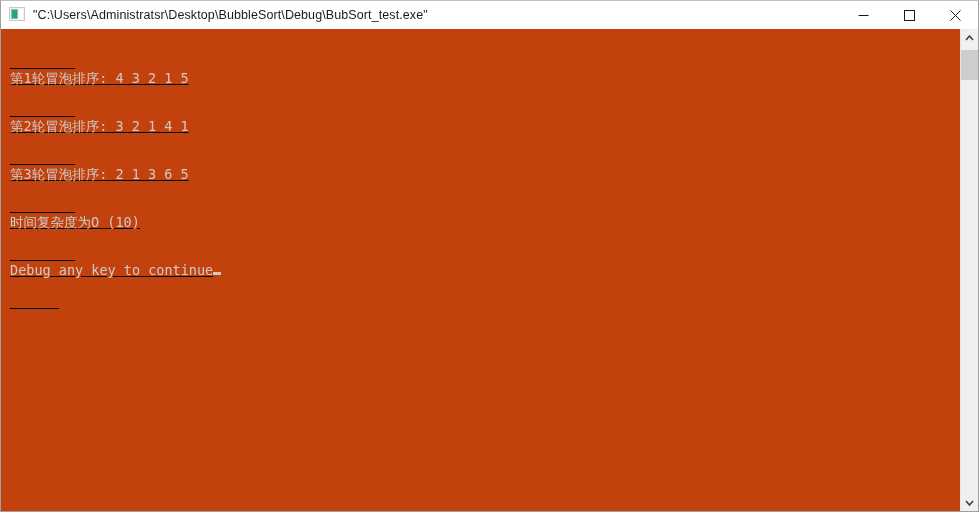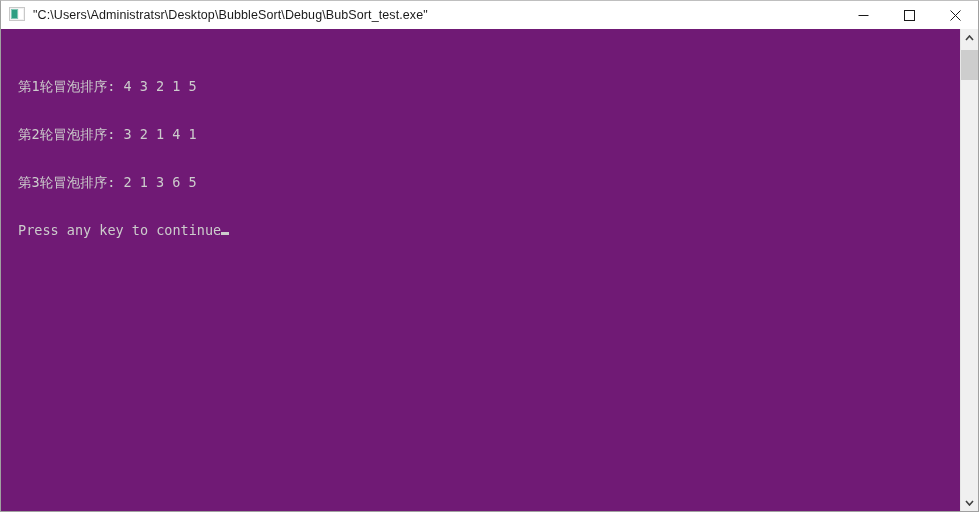--- a/index.html
+++ b/index.html
@@ -99,24 +99,25 @@
   .console-area {
     flex: 1 1 auto;
     display: flex;
     position: relative;
     min-height: 0;
     background: #0c0c0c;
   }
 
   .console-screen {
     flex: 1 1 auto;
-    background: #701a75;
+    background: #c2410c;
     overflow: hidden;
     position: relative;
-    padding: 16px;
+    padding: 8px;
+    text-decoration: underline;
   }
 
   .console-text {
     font-family: "DejaVu Sans Mono", "Liberation Mono", monospace;
     font-size: 13.5px;
     line-height: 16px;
     color: #cccccc;
     white-space: pre;
     padding-left: 1px;
     padding-top: 1px;
@@ -202,21 +203,22 @@
     </div>
   </div>
 
   <div class="console-area">
 
     <div class="console-screen">
       <div class="console-text">
         <div class="console-line">第1轮冒泡排序: 4 3 2 1 5</div>
         <div class="console-line">第2轮冒泡排序: 3 2 1 4 1</div>
         <div class="console-line">第3轮冒泡排序: 2 1 3 6 5</div>
-        <div class="console-line"><span>Press any key to continue</span><span class="cursor-block"></span></div>
+        <div class="console-line">时间复杂度为O (10)</div>
+        <div class="console-line"><span>Debug any key to continue</span><span class="cursor-block"></span></div>
       </div>
     </div>
 
     <div class="scrollbar">
       <div class="sb-arrow">
         <svg width="9" height="6" viewBox="0 0 9 6">
           <path d="M1 5 L4.5 1 L8 5" fill="none" stroke="#404040" stroke-width="1.6"></path>
         </svg>
       </div>
       <div class="sb-track">

